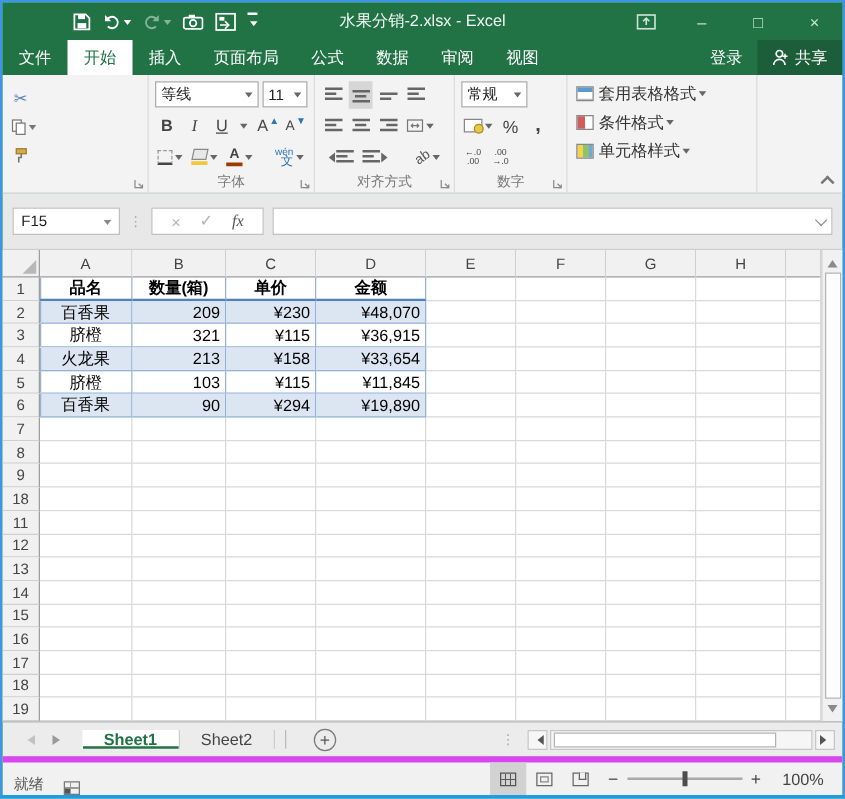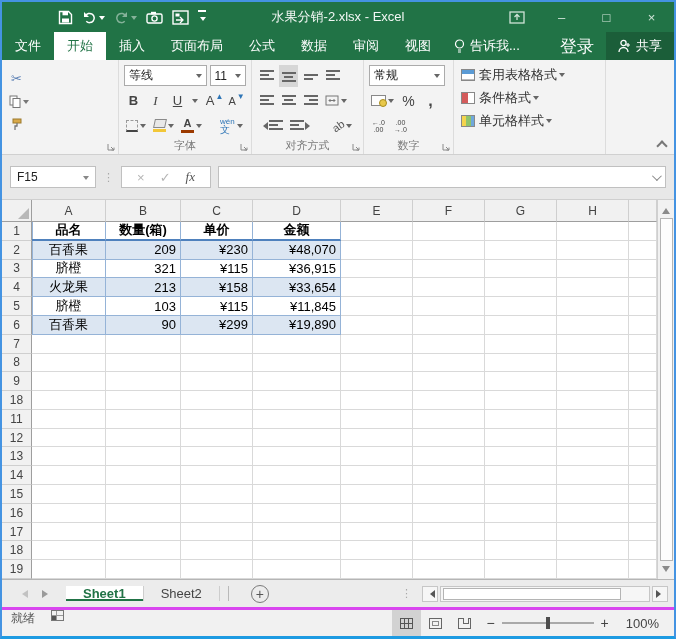--- a/index.html
+++ b/index.html
@@ -16,21 +16,21 @@
 .qat-custom .bar{width:8px;height:2px;background:#fff;margin-bottom:1px}
 .title-text{position:absolute;left:0;right:0;text-align:center;font-size:13px;color:#f2f7f4}
 .wincontrols{margin-left:auto;display:flex;height:100%;z-index:2}
 .wc{width:45px;height:100%;display:flex;align-items:center;justify-content:center;color:#cfe3d7;font-size:13px}
 
 .tabrow{flex:0 0 28px;background:var(--green);display:flex;align-items:stretch;color:#fff}
 .tab{display:flex;align-items:center;padding:0 13px;font-size:13px;color:#fff}
 .tab.active{background:#fff;color:var(--green)}
 .tellme{display:flex;align-items:center;gap:5px;padding:0 10px;font-size:13px}
 .right-tools{margin-left:auto;display:flex;align-items:center}
-.signin{padding:0 12px;font-size:17px}
+.signin{padding:0 12px;font-size:13px}
 .share{display:flex;align-items:center;gap:5px;padding:0 12px;font-size:13px;background:rgba(0,0,0,.18);height:100%}
 
 .ribbon{flex:0 0 95px;background:#f3f3f3;border-bottom:1px solid #d0d0d0;display:flex}
 .rgroup{position:relative;border-right:1px solid #dcdcdc;padding:3px 5px 16px 5px}
 .rg-label{position:absolute;bottom:1px;left:0;right:0;text-align:center;font-size:11px;color:#787878}
 .launch{position:absolute;right:2px;bottom:2px}
 .rrow{display:flex;align-items:center;height:25px;gap:3px}
 .rbtn{display:flex;align-items:center;justify-content:center;min-width:19px;height:22px;color:#444;font-size:13px;padding:0 2px}
 .rbtn.pressed{background:#d6d6d6}
 .rsel{background:#fff;border:1px solid #ababab;height:21px;display:flex;align-items:center;padding:0 4px;font-size:12px;color:#222}
@@ -47,21 +47,21 @@
 .l-right{background-image:linear-gradient(#666,#666),linear-gradient(#666,#666),linear-gradient(#666,#666),linear-gradient(#666,#666);background-size:14px 2px,9px 2px,14px 2px,9px 2px;background-position:0 0,100% 4px,0 8px,100% 12px}
 .tri-l{width:0;height:0;border:4px solid transparent;border-right:5px solid #666;margin-right:1px}
 .tri-r{width:0;height:0;border:4px solid transparent;border-left:5px solid #666;margin-left:1px}
 .bold-b{font-weight:bold}
 .ital-i{font-style:italic;font-family:"Liberation Serif","DejaVu Serif",serif}
 .und-u{text-decoration:underline}
 .colorbar{display:flex;flex-direction:column;align-items:center;line-height:11px}
 .colorbar .bar{width:13px;height:3px;margin-top:1px}
 .bucket{width:12px;height:9px;border:1.5px solid #8a8a8a;transform:skewX(-12deg);background:#e8e8e8}
 .borders-ic{width:12px;height:12px;border:1px dashed #9a9a9a;border-bottom:2px solid #444;position:relative}
-.phon{display:flex;flex-direction:column;align-items:flex-start;line-height:8px;font-size:8px;color:#2e75b6}
+.phon{display:flex;flex-direction:column;align-items:flex-end;line-height:8px;font-size:8px;color:#2e75b6}
 .phon .han{font-size:10px;color:#2e75b6}
 .money-ic{width:15px;height:11px;border:1px solid #888;background:#fdfdfd;position:relative}
 .money-ic:after{content:"";position:absolute;right:-2px;bottom:-2px;width:6px;height:6px;border-radius:50%;background:#e8c84a;border:1px solid #a88c1e}
 .dec{display:flex;flex-direction:column;font-size:7px;line-height:7px;color:#444;align-items:center}
 .sty-ic{width:14px;height:12px;border:1px solid #888;margin-right:4px;position:relative;background:#fff}
 .sty-cf{background:linear-gradient(90deg,#d45b5b 0 6px,#fff 6px)}
 .sty-ft{background:linear-gradient(#5b9bd5 0 4px,#fff 4px);box-shadow:inset 0 -1px #bbb}
 .sty-cs{background:linear-gradient(90deg,#f4d34d 0 4px,#8fc36b 4px 9px,#6fa8dc 9px)}
 .stybtn{display:flex;align-items:center;height:23px;font-size:13px;color:#333;padding:0 2px}
 .collapse{position:absolute;right:8px;bottom:6px;width:9px;height:9px}
@@ -107,21 +107,21 @@
 .sheet-tab.active{background:#fff;color:var(--green);font-weight:bold;box-shadow:inset 0 -2px 0 var(--green);border-right:1px solid #cdcdcd}
 .tabdiv{width:1px;background:#b9b9b9;margin:6px 8px}
 .addsheet{width:18px;height:18px;border:1px solid #7a7a7a;border-radius:50%;color:#555;display:flex;align-items:center;justify-content:center;font-size:14px;align-self:center;margin-left:14px;line-height:1}
 .hscroll{margin-left:auto;display:flex;align-items:center;padding-right:6px;gap:2px}
 .hsbtn{width:16px;height:16px;background:#f6f6f6;border:1px solid #c6c6c6;display:flex;align-items:center;justify-content:center}
 .hsl{width:0;height:0;border:4px solid transparent;border-right:5px solid #555}
 .hsr{width:0;height:0;border:4px solid transparent;border-left:5px solid #555}
 .htrack{width:210px;height:16px;background:#f6f6f6;border:1px solid #c6c6c6;position:relative}
 .hthumb{position:absolute;left:2px;top:1px;bottom:1px;width:178px;background:#fff;border:1px solid #b4b4b4}
 
-.statusbar{flex:0 0 27px;background:#f1f1f1;border-top:3px solid #d946ef;display:flex;align-items:flex-start;padding:0 9px;color:#555}
+.statusbar{flex:0 0 27px;background:#f1f1f1;border-top:5px solid #d946ef;display:flex;align-items:flex-end;padding:0 9px;color:#555}
 .macro-ic{width:13px;height:11px;border:1px solid #777;margin-left:16px;background:linear-gradient(90deg,transparent 4px,#999 4px 5px,transparent 5px),linear-gradient(transparent 4px,#999 4px 5px,transparent 5px);position:relative}
 .macro-ic:after{content:"";position:absolute;left:0;bottom:0;width:4px;height:4px;background:#555}
 .sb-right{margin-left:auto;display:flex;align-items:center}
 .viewbtn{width:29px;height:26px;display:flex;align-items:center;justify-content:center}
 .viewbtn.pressed{background:#d2d2d2}
 .vb-normal{width:13px;height:11px;border:1px solid #555;background:linear-gradient(90deg,transparent 3px,#555 3px 4px,transparent 4px 7px,#555 7px 8px,transparent 8px),linear-gradient(transparent 4px,#555 4px 5px,transparent 5px)}
 .vb-page{width:13px;height:11px;border:1px solid #666;position:relative}
 .vb-page:after{content:"";position:absolute;left:2px;top:2px;right:2px;bottom:2px;border:1px solid #888}
 .vb-break{width:13px;height:11px;border:1px solid #666;position:relative}
 .vb-break:after{content:"";position:absolute;left:4px;top:-1px;width:4px;height:5px;background:#f1f1f1;border-left:1px solid #666;border-right:1px solid #666;border-bottom:1px solid #666}
@@ -196,27 +196,20 @@
     <div id="tab-strip" style="display:flex">
         <div class="tab">文件</div>
         <div class="tab active">开始</div>
         <div class="tab">插入</div>
         <div class="tab">页面布局</div>
         <div class="tab">公式</div>
         <div class="tab">数据</div>
         <div class="tab">审阅</div>
         <div class="tab">视图</div>
       </div>
-    <div class="tellme">
-      <svg width="11" height="15" viewBox="0 0 11 15">
-          <circle cx="5.5" cy="5" r="4" fill="none" stroke="#fff" stroke-width="1.2"></circle>
-          <path d="M4 11 h3 M4 13 h3" stroke="#fff" stroke-width="1.2"></path>
-        </svg>
-      <span>告诉我...</span>
-    </div>
     <div class="right-tools">
       <span class="signin">登录</span>
       <span class="share">
         <svg width="13" height="14" viewBox="0 0 13 14">
             <circle cx="5.5" cy="4" r="2.6" fill="none" stroke="#fff" stroke-width="1.3"></circle>
             <path d="M1 13 a4.5 4.5 0 0 1 9 0" fill="none" stroke="#fff" stroke-width="1.3"></path>
             <path d="M10 4 v4 M8 6 h4" stroke="#fff" stroke-width="1.2"></path>
           </svg>
         <span>共享</span>
       </span>
@@ -374,21 +367,21 @@
       <span class="launch">
           <svg width="10" height="10" viewBox="0 0 10 10">
             <path d="M2 2 v6 h6" fill="none" stroke="#8a8a8a"></path>
             <path d="M5 5 l3 3 M8 5.5 V8 H5.5" stroke="#8a8a8a" fill="none"></path>
           </svg>
         </span>
     </div>
 
     <div class="rgroup" style="width:90px">
       <div class="rrow">
-        <span class="rsel" style="width:76px">
+        <span class="rsel" style="width:53px">
             <span>常规</span>
             <span class="caret"></span>
           </span>
       </div>
       <div class="rrow">
         <span class="rbtn">
             <span class="money-ic"></span>
             <span class="caret" style="color:#666"></span>
           </span>
         <span class="rbtn" style="font-size:14px">%</span>
@@ -517,21 +510,21 @@
         <div class="cell t-v t-h">¥115</div>
         <div class="cell t-v t-h">¥11,845</div>
         <div class="cell"></div>
         <div class="cell"></div>
         <div class="cell"></div>
         <div class="cell"></div>
         <div class="cell"></div>
         <div class="rh">6</div>
         <div class="cell t-v t-left t-h t-band t-name">百香果</div>
         <div class="cell t-v t-h t-band">90</div>
-        <div class="cell t-v t-h t-band">¥299</div>
+        <div class="cell t-v t-h t-band">¥294</div>
         <div class="cell t-v t-h t-band">¥19,890</div>
         <div class="cell"></div>
         <div class="cell"></div>
         <div class="cell"></div>
         <div class="cell"></div>
         <div class="cell"></div>
         <div class="rh">7</div>
         <div class="cell"></div>
         <div class="cell"></div>
         <div class="cell"></div>

